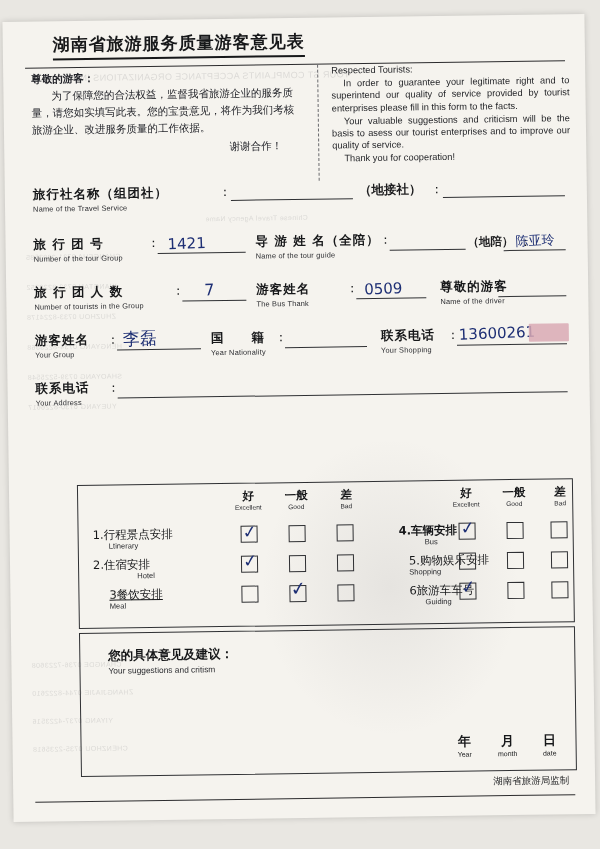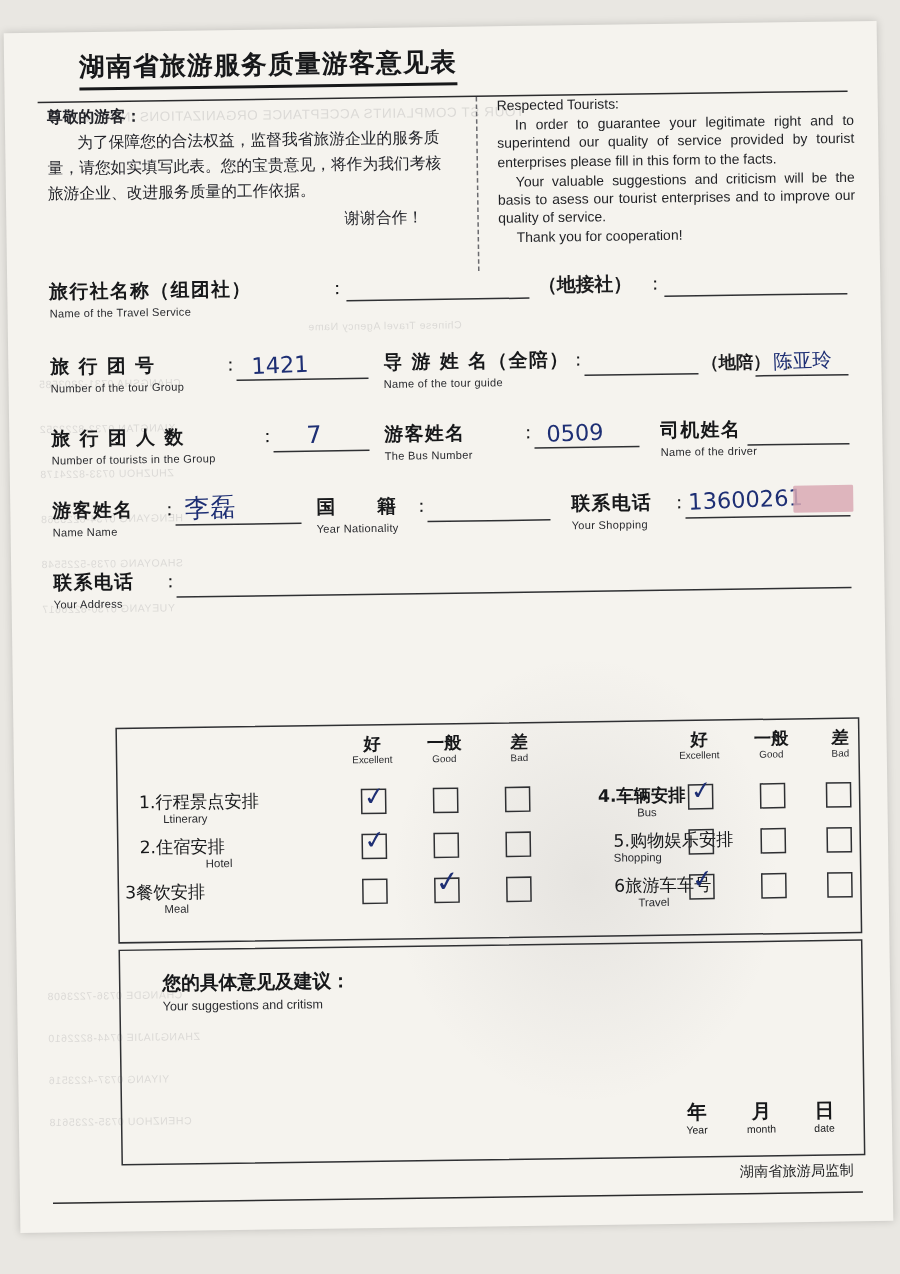--- a/index.html
+++ b/index.html
@@ -363,37 +363,37 @@
           <div class="flabel" style="left:6px; top:4px;">
             <span class="cn">旅 行 团 人 数</span>
             <span class="en">Number of tourists in the Group</span>
           </div>
           <span class="colon" style="left:144px; top:4px;">：</span>
           <div class="uline" style="left:154px; top:22px; width:64px;"></div>
           <span class="hand ink" style="left:176px; top:2px; font-size:16px;">7</span>
 
           <div class="flabel" style="left:228px; top:4px;">
             <span class="cn">游客姓名</span>
-            <span class="en">The Bus Number</span>
+            <span class="en">The Bus Thank</span>
           </div>
           <span class="colon" style="left:318px; top:4px;">：</span>
           <div class="uline" style="left:328px; top:22px; width:70px;"></div>
           <span class="hand ink" style="left:336px; top:4px; font-size:15px;">0509</span>
 
           <div class="flabel" style="left:412px; top:4px;">
-            <span class="cn">司机姓名</span>
+            <span class="cn">尊敬的游客</span>
             <span class="en">Name of the driver</span>
           </div>
           <div class="uline" style="left:470px; top:22px; width:68px;"></div>
         </div>
 
         <div class="frow" style="height:48px;">
           <div class="flabel" style="left:6px; top:4px;">
             <span class="cn">游客姓名</span>
-            <span class="en">Name      Name</span>
+            <span class="en">Your      Group</span>
           </div>
           <span class="colon" style="left:78px; top:4px;">：</span>
           <div class="uline" style="left:88px; top:22px; width:84px;"></div>
           <span class="hand ink" style="left:94px; top:0px; font-size:17px;">李磊</span>
 
           <div class="flabel" style="left:182px; top:4px;">
             <span class="cn">国　　籍</span>
             <span class="en">Year     Nationality</span>
           </div>
           <span class="colon" style="left:246px; top:4px;">：</span>
@@ -456,21 +456,21 @@
         <div class="cbox" style="left:258px; top:42px;"></div>
 
         <div class="item-cn" style="left:14px; top:72px;"><span>2.</span><span>住宿安排</span></div>
         <div class="item-en" style="left:30px; top:86px;margin-left:28px;">Hotel</div>
         <div class="cbox" style="left:162px; top:72px;">
             <span class="tick" style="left:1px; top:-3px;">✓</span>
           </div>
         <div class="cbox" style="left:210px; top:72px;"></div>
         <div class="cbox" style="left:258px; top:72px;"></div>
 
-        <div class="item-cn" style="left:4px; top:102px;"><span>3</span><span>餐饮安排</span></div>
+        <div class="item-cn" style="left:30px; top:102px;text-decoration:underline;"><span>3</span><span>餐饮安排</span></div>
         <div class="item-en" style="left:30px; top:116px;">Meal</div>
         <div class="cbox" style="left:162px; top:102px;"></div>
         <div class="cbox" style="left:210px; top:102px;">
             <span class="tick" style="left:0px; top:-5px; font-size:19px;">✓</span>
           </div>
         <div class="cbox" style="left:258px; top:102px;"></div>
 
         <div class="item-cn" style="left:320px; top:42px;font-weight:bold;"><span>4.</span><span>车辆安排</span></div>
         <div class="item-en" style="left:346px; top:56px;">Bus</div>
         <div class="cbox" style="left:380px; top:42px;">
@@ -479,21 +479,21 @@
         <div class="cbox" style="left:428px; top:42px;"></div>
         <div class="cbox" style="left:472px; top:42px;"></div>
 
         <div class="item-cn" style="left:330px; top:72px;"><span>5.</span><span>购物娱乐安排</span></div>
         <div class="item-en" style="left:330px; top:86px;">Shopping</div>
         <div class="cbox" style="left:380px; top:72px;"></div>
         <div class="cbox" style="left:428px; top:72px;"></div>
         <div class="cbox" style="left:472px; top:72px;"></div>
 
         <div class="item-cn" style="left:330px; top:102px;"><span>6</span><span>旅游车车号</span></div>
-        <div class="item-en" style="left:346px; top:116px;">Travel</div>
+        <div class="item-en" style="left:346px; top:116px;">Guiding</div>
         <div class="cbox" style="left:380px; top:102px;">
             <span class="tick" style="left:1px; top:-4px;">✓</span>
           </div>
         <div class="cbox" style="left:428px; top:102px;"></div>
         <div class="cbox" style="left:472px; top:102px;"></div>
       </div>
 
       <div class="sugbox">
         <div class="sug-cn">您的具体意见及建议：</div>
         <div class="sug-en">Your suggestions and critism</div>

